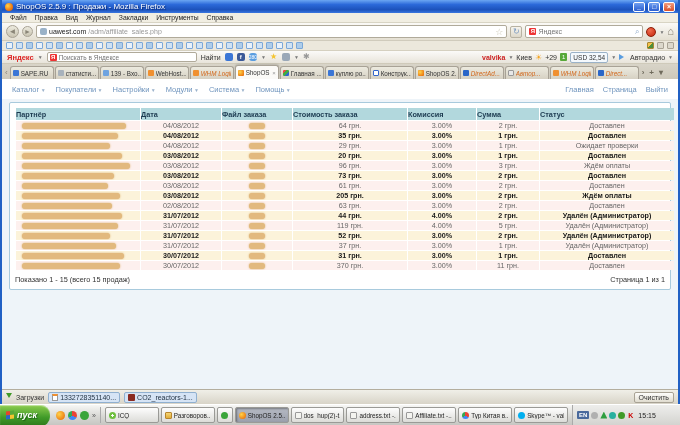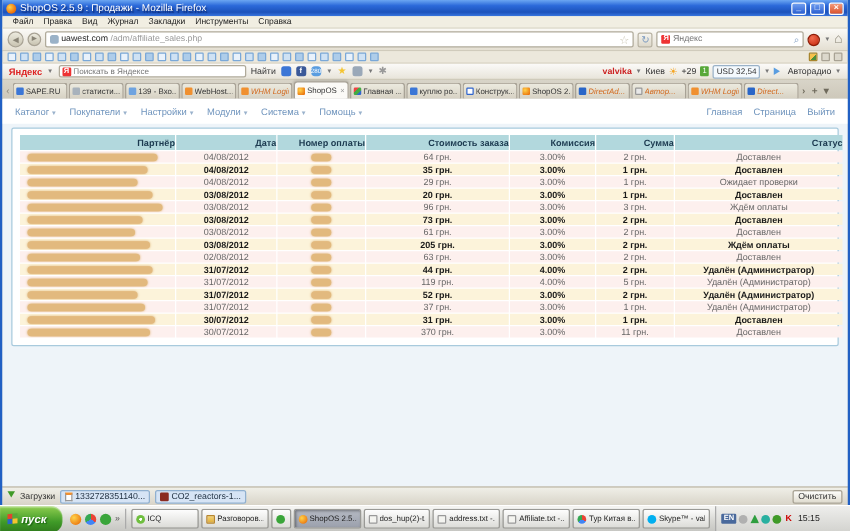--- a/index.html
+++ b/index.html
@@ -75,21 +75,21 @@
 
 .content{flex:1;background:#eef4f9;position:relative;overflow:hidden}
 .adminnav{height:20px;background:#fff;display:flex;align-items:center;padding:0 10px;gap:10px;font-size:7.5px;color:#6f94bd;position:relative}
 .adm-item .caret{color:#9ab2cc;font-size:5px}
 .adm-right{margin-left:auto;display:flex;gap:9px}
 .watermark{position:absolute;left:0;right:0;text-align:center;color:#ccd8e6;font-size:8px;font-weight:bold;pointer-events:none}
 .pagebox{position:absolute;left:7px;right:7px;top:23px;background:#fff;border:1px solid #a8cadd;border-radius:2px;padding:4px 5px 5px 5px}
 .pagetitle{display:flex;align-items:center;gap:3px;font-size:8.5px;font-weight:bold;color:#2c4a6e;border-bottom:1px solid #cfe3ef;padding-bottom:3px;margin-bottom:4px}
 .pt-icon{width:7px;height:7px;border-radius:1px;background:linear-gradient(135deg,#b06a3a 50%,#6f94bd 50%);flex:0 0 7px}
 table.sales{width:100%;border-collapse:separate;border-spacing:1px;table-layout:fixed}
-table.sales th{background:#b2d8dd;color:#1c3a50;font-size:7.3px;font-weight:bold;height:12px;text-align:right;overflow:hidden;white-space:nowrap}
+table.sales th{background:#b2d8dd;color:#1c3a50;font-size:7.3px;font-weight:bold;height:12px;text-align:left;overflow:hidden;white-space:nowrap}
 table.sales td{height:9px;font-size:7.2px;color:#666;text-align:center;white-space:nowrap;overflow:hidden;padding:0 2px}
 tr.row-a td{background:#fdf0ee}
 tr.row-b td{background:#fcf3da;color:#1a1a1a;font-weight:bold}
 td.c-cost{text-align:right;padding-right:22px}
 td.c-sum{text-align:right;padding-right:14px}
 .blob{height:6px;border-radius:3px;background:#e2b97e;box-shadow:0 0 2px #d8a860;filter:blur(.5px);margin-left:4px}
 .blob.small{width:16px;margin:0 auto}
 .tfoot{display:flex;justify-content:space-between;font-size:7.3px;color:#333;padding-top:4px}
 
 .dlbar{flex:0 0 15px;background:linear-gradient(#f0efe8,#d8d4c8);border-top:1px solid #b4ae9e;display:flex;align-items:center;padding:0 4px;gap:4px;font-size:7px}
@@ -334,21 +334,21 @@
               <col style="width: 70px;">
               <col style="width: 114px;">
               <col style="width: 68px;">
               <col style="width: 62px;">
               <col style="width: 134px;">
             </colgroup>
           <thead>
               <tr id="thead-row">
                 <th>Партнёр</th>
                 <th>Дата</th>
-                <th>Номер оплаты</th>
+                <th>Файл заказа</th>
                 <th>Стоимость заказа</th>
                 <th>Комиссия</th>
                 <th>Сумма</th>
                 <th>Статус</th>
               </tr>
             </thead>
           <tbody id="tbody">
               <tr class="row-a">
                 <td>
                   <div class="blob" style="width: 104px;"></div>
@@ -539,20 +539,24 @@
                 <td>
                   <div class="blob small"></div>
                 </td>
                 <td class="c-cost">370 грн.</td>
                 <td>3.00%</td>
                 <td class="c-sum">11 грн.</td>
                 <td>Доставлен</td>
               </tr>
             </tbody>
         </table>
+        <div class="tfoot">
+          <span>Показано 1 - 15 (всего 15 продаж)</span>
+          <span>Страница 1 из 1</span>
+        </div>
       </div>
     </div>
 
     <div class="dlbar">
       <span class="dl-arrow"></span>
       <span class="dl-label">Загрузки</span>
       <span id="dl-items" style="display:flex;gap:4px">
           <span class="dl-item">
             <span class="dl-ico1"></span>
             <span>1332728351140...</span>

